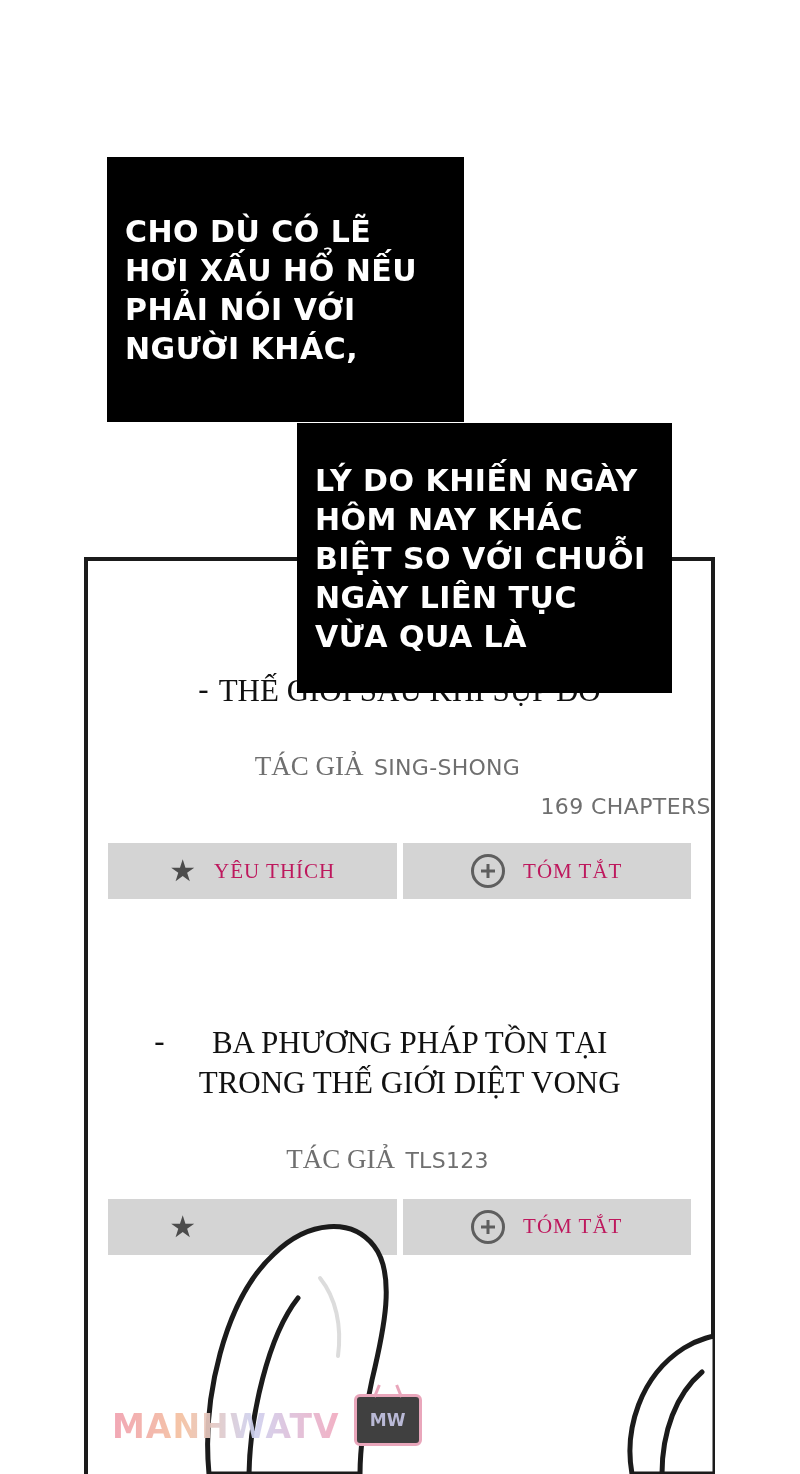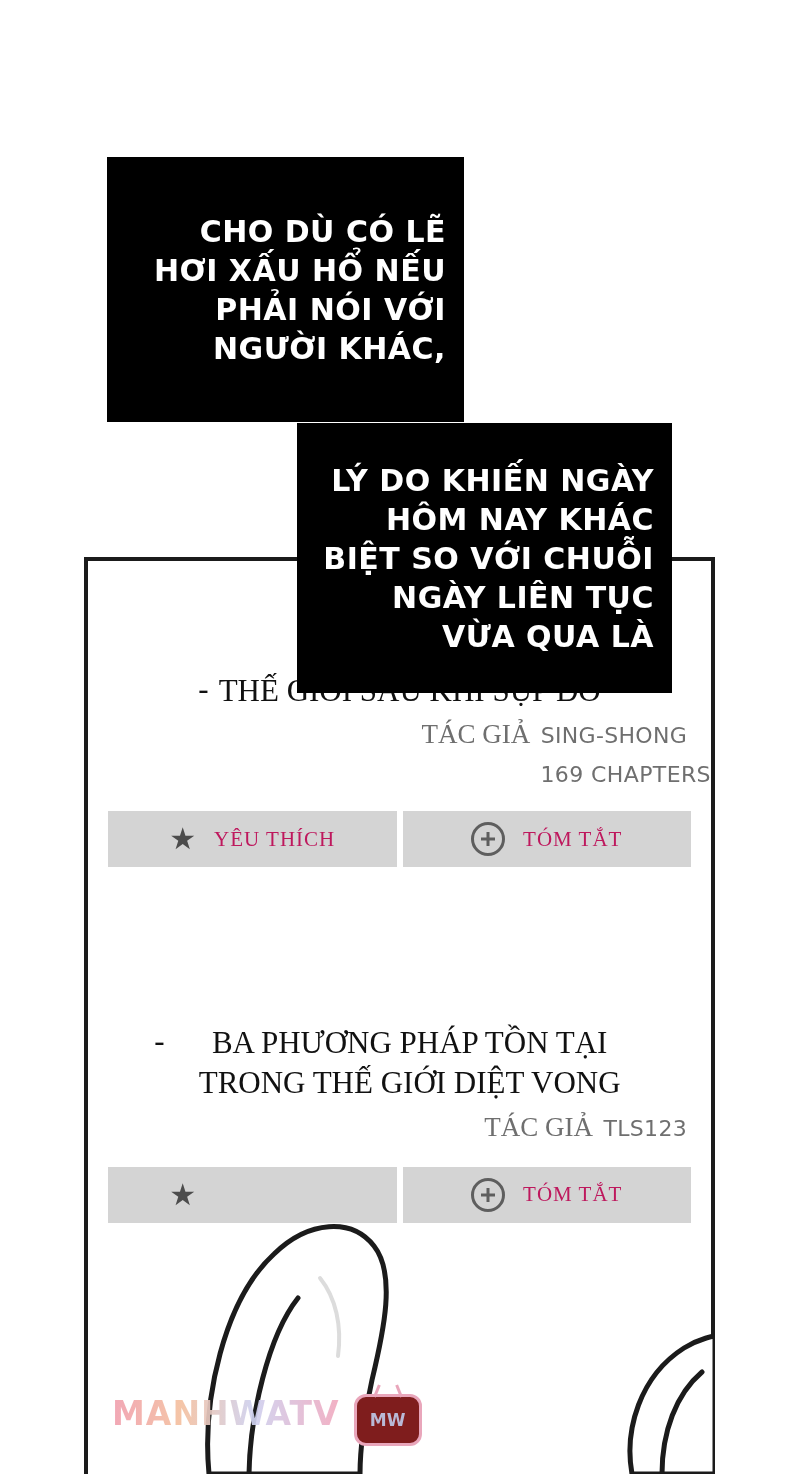--- a/index.html
+++ b/index.html
@@ -22,21 +22,21 @@
   }
 
   
   .narration {
     position: absolute;
     background: #000000;
     color: #ffffff;
     display: flex;
     align-items: center;
     justify-content: center;
-    text-align: right;
+    text-align: left;
     font-family: "DejaVu Sans", sans-serif;
     font-weight: 700;
     letter-spacing: 0.5px;
     line-height: 1.30;
     text-transform: uppercase;
     padding: 14px 18px;
     box-sizing: border-box;
     z-index: 6;
   }
   #narration-1 {
@@ -94,23 +94,24 @@
   .entry-title {
     font-family: "Liberation Serif", serif;
     font-size: 31px;
     color: #111111;
     line-height: 1.30;
     text-align: center;
     max-width: 470px;
   }
 
   .author-row {
-    text-align: right;
+    text-align: center;
     padding: 8px 24px 0 0;
     white-space: nowrap;
+    margin-top: 32px;
   }
   .author-label {
     font-family: "Liberation Serif", serif;
     font-size: 27px;
     color: #6f6f6f;
   }
   .author-name {
     font-family: "DejaVu Sans", sans-serif;
     font-size: 22px;
     color: #6f6f6f;
@@ -189,49 +190,49 @@
     z-index: 5;
     pointer-events: none;
   }
 
   
   .watermark {
     position: absolute;
     left: 112px;
     top: 1394px;
     display: flex;
-    align-items: flex-start;
+    align-items: flex-end;
     gap: 14px;
     z-index: 7;
   }
   .wm-text {
     font-family: "DejaVu Sans", sans-serif;
     font-weight: 700;
     font-size: 33px;
     letter-spacing: 1px;
     background: linear-gradient(90deg, #f0a0b0 0%, #f5c1a0 30%, #cfd2f0 62%, #f2aabf 100%);
     -webkit-background-clip: text;
     background-clip: text;
     color: transparent;
     opacity: 0.92;
   }
   .wm-badge {
     width: 62px;
     height: 46px;
     border: 3px solid #e9a6bb;
-    border-radius: 12px;
+    border-radius: 6px;
     display: flex;
     align-items: center;
     justify-content: center;
     font-family: "DejaVu Sans", sans-serif;
     font-weight: 700;
     font-size: 17px;
     color: #b9b9d6;
     position: relative;
-    background: #7f1d1d;
+    background: #404040;
   }
   .wm-badge::before,
   .wm-badge::after {
     content: "";
     position: absolute;
     top: -13px;
     width: 3px;
     height: 13px;
     background: #e9a6bb;
   }

